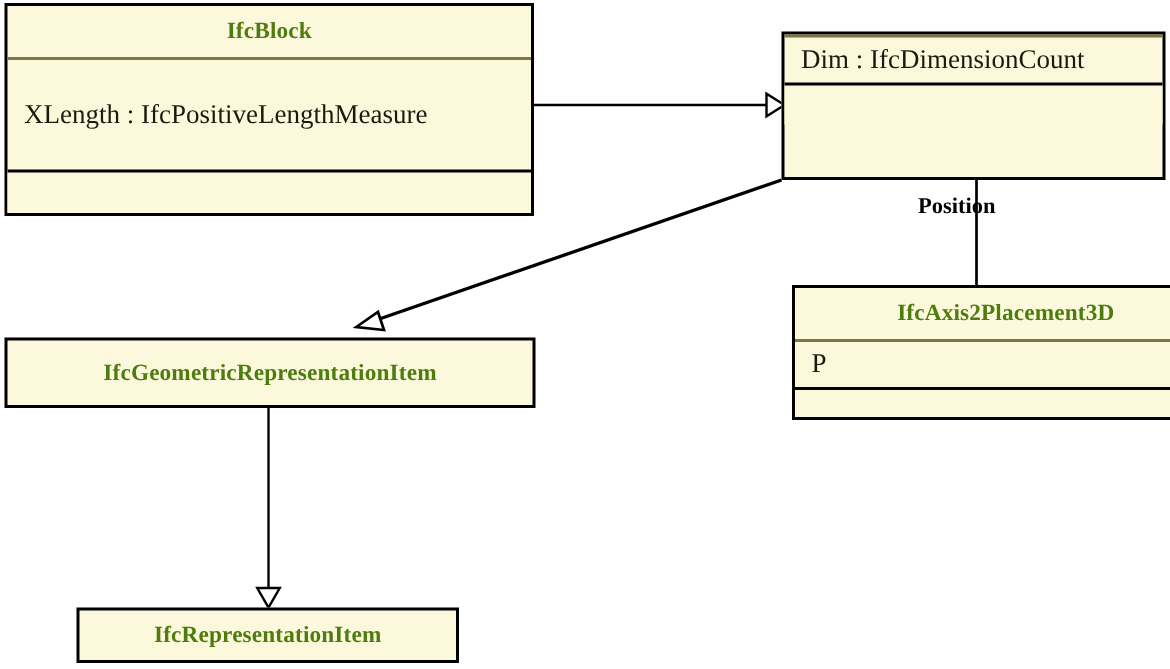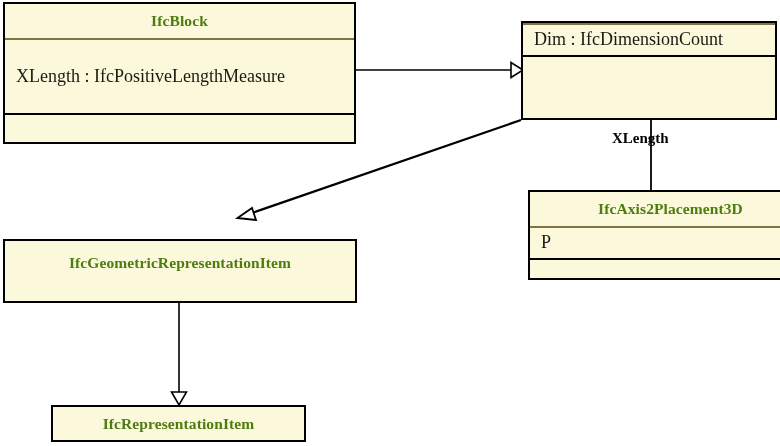--- a/index.html
+++ b/index.html
@@ -93,21 +93,21 @@
       <line x1="651" y1="120" x2="651" y2="198" stroke="#000000" stroke-width="1.8"></line>
       <polygon points="651,203 646.5,190 655.5,190" fill="#000000"></polygon>
     </g>
 
     <g>
       <line x1="179" y1="272" x2="179" y2="400" stroke="#000000" stroke-width="1.6"></line>
       <polygon points="171.5,392 186.5,392 179,405" fill="#ffffff" stroke="#000000" stroke-width="1.6" stroke-linejoin="miter"></polygon>
     </g>
   </svg>
 
-  <div class="edge-label" style="left:612px; top:130px;">XLength</div>
+  <div class="edge-label" style="left:612px; top:130px;">Position</div>
 
   <div class="uml-class" style="left:3px; top:2px; width:353px; height:142px;">
     <div class="compartment title" style="height:34px;">IfcBlock</div>
     <div class="compartment attrs sep" style="height:75px;">
       <div class="attr-line">XLength : IfcPositiveLengthMeasure</div>
     </div>
     <div class="compartment empty sep-dark" style="height:29px;"></div>
   </div>
 
   <div class="uml-class" style="left:521px; top:21px; width:256px; height:99px;">
@@ -118,21 +118,21 @@
   </div>
 
   <div class="uml-class" style="left:528px; top:190px; width:285px; height:90px;font-family:Liberation Serif, serif;">
     <div class="compartment title" style="height:34px;">IfcAxis2Placement3D</div>
     <div class="compartment attrs sep" style="height:32px;">
       <div class="attr-line">P</div>
     </div>
     <div class="compartment empty sep-dark" style="height:20px;"></div>
   </div>
 
-  <div class="uml-class" style="left:3px; top:239px; width:354px; height:64px;">
+  <div class="uml-class" style="left:3px; top:225px; width:354px; height:47px;">
     <div class="compartment title" style="height:43px;">IfcGeometricRepresentationItem</div>
   </div>
 
   <div class="uml-class" style="left:51px; top:405px; width:255px; height:37px;">
     <div class="compartment title" style="height:33px;">IfcRepresentationItem</div>
   </div>
 
 </div>
 
 </body></html>

